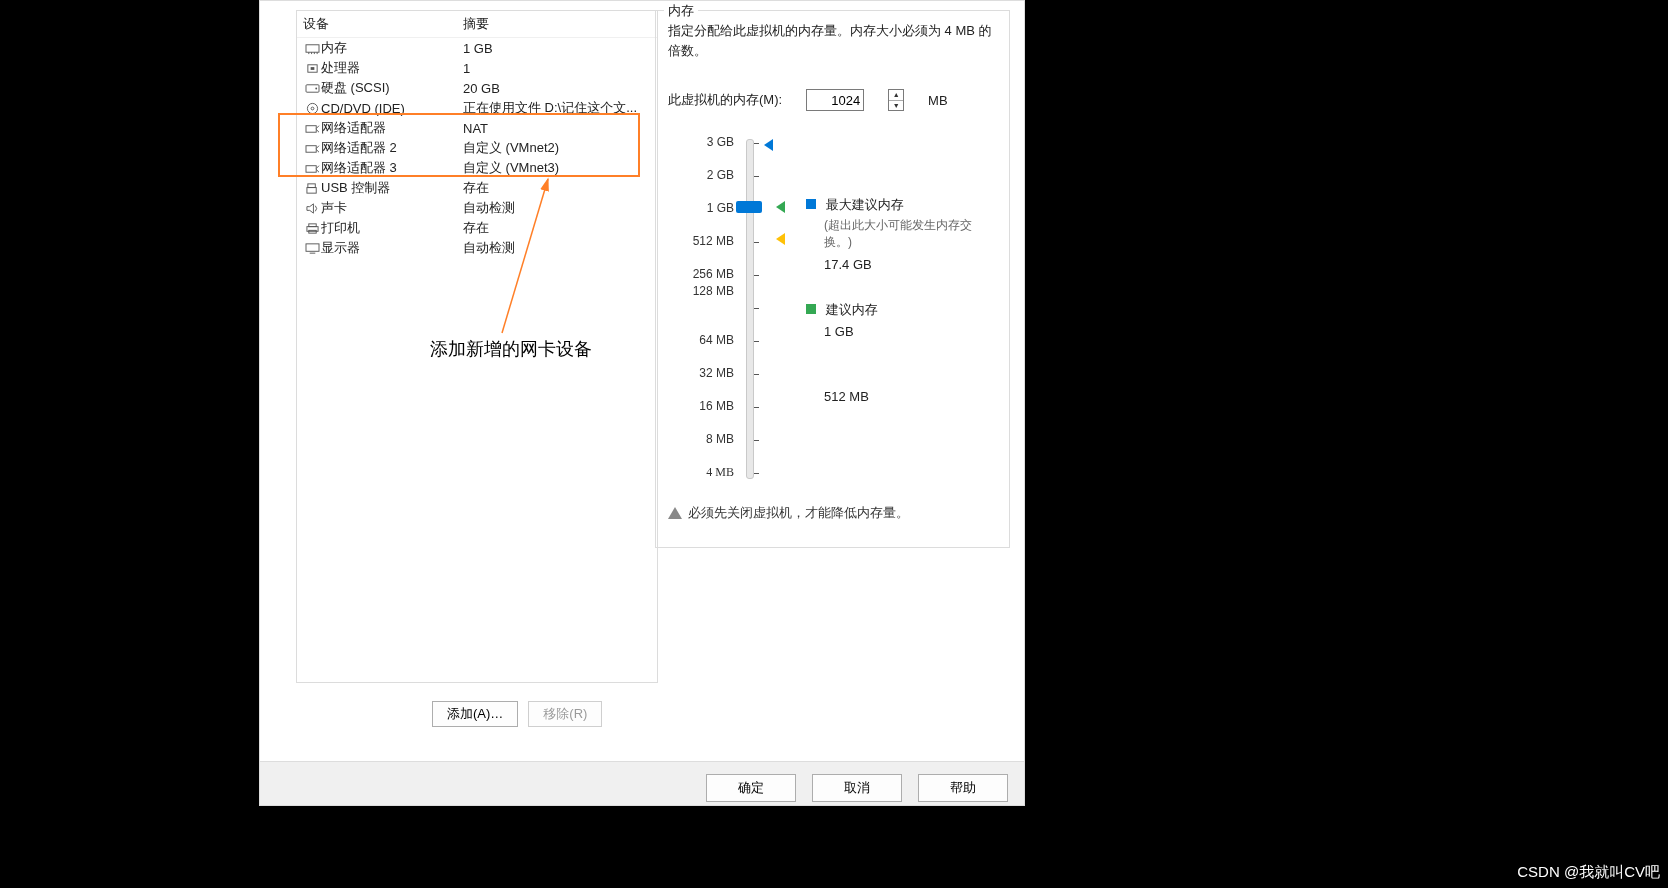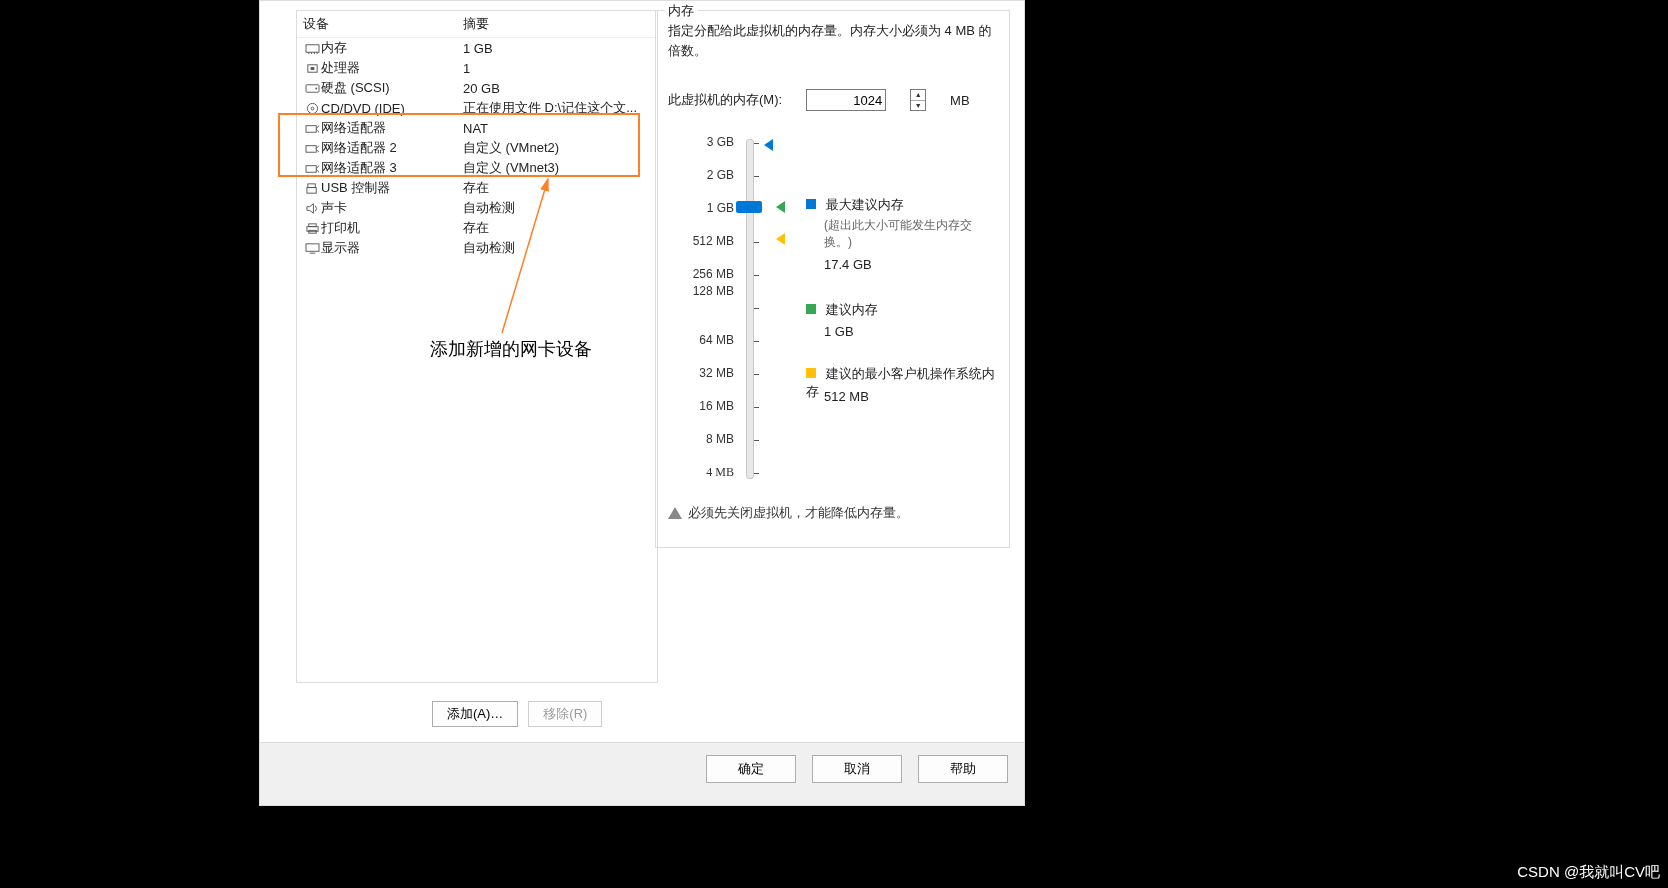--- a/index.html
+++ b/index.html
@@ -19,21 +19,21 @@
   .annot-text { position:absolute; color:#000000; font-size:18px; pointer-events:none; }
   
   .btn { background:#fdfdfd; border:1px solid #adadad; padding:3px 14px; font-size:13px; cursor:default; }
   .btn[disabled]{ color:#9b9b9b; border-color:#cfcfcf; }
   .devbtns { position:absolute; left:172px; top:700px; display:flex; gap:10px; }
   
   .memgroup { position:absolute; left:395px; top:9px; width:355px; height:538px; border:1px solid #dcdcdc; }
   .memgroup .legend { position:absolute; top:-9px; left:8px; background:#fff; padding:0 4px; font-size:13px; }
   .memdesc { position:absolute; left:12px; top:10px; right:10px; font-size:13px; line-height:1.5; }
   .memline { position:absolute; left:12px; top:78px; display:flex; align-items:center; gap:24px; font-size:13px; }
-  .meminput { width:80px; height:22px; border:1px solid #7a7a7a; text-align:right; padding-right:3px; font-size:13px; }
+  .meminput { width:58px; height:22px; border:1px solid #7a7a7a; text-align:right; padding-right:3px; font-size:13px; }
   .spin { display:flex; flex-direction:column; border:1px solid #7a7a7a; height:22px; width:16px; }
   .spin div{ flex:1; display:flex; align-items:center; justify-content:center; font-size:7px; color:#333; border-bottom:1px solid #aaa; }
   .spin div:last-child{border-bottom:none;}
   
   .sliderwrap{ position:absolute; left:20px; top:118px; width:330px; height:360px;}
   .track{ position:absolute; left:70px; top:10px; width:8px; height:340px; background:#e8e8e8; border:1px solid #c9c9c9; border-radius:3px;}
   .tick{ position:absolute; left:78px; width:5px; height:1px; background:#555;}
   .tlabel{ position:absolute; font-size:12px; color:#333; text-align:right;}
   .thumb{ position:absolute; left:60px; width:26px; height:12px; background:#0078d7; border-radius:2px;}
   .marker{ position:absolute; left:88px; width:0; height:0; border-style:solid;}
@@ -41,21 +41,21 @@
   .mk-green{ border-width:6px 9px 6px 0; border-color:transparent #34a853 transparent transparent;}
   .mk-yellow{ border-width:6px 9px 6px 0; border-color:transparent #ffc107 transparent transparent;}
   .leg{ position:absolute; left:130px; font-size:13px;}
   .sq{ display:inline-block; width:10px; height:10px; margin-right:6px; vertical-align:0;}
   .sq.blue{background:#0078d7;}
   .sq.green{background:#34a853;}
   .sq.yellow{background:#ffc107;}
   .warn{ position:absolute; left:12px; top:493px; font-size:13px; display:flex; align-items:center; gap:6px; color:#333;}
   .warn .tri{ width:0;height:0;border-left:7px solid transparent;border-right:7px solid transparent;border-bottom:12px solid #888; position:relative;}
   
-  .bottombar{ position:absolute; left:0; right:0; bottom:0; height:63px; border-top:1px solid #ddd; background:#f0f0f0;}
+  .bottombar{ position:absolute; left:0; right:0; bottom:0; height:44px; border-top:1px solid #ddd; background:#f0f0f0;}
   .bottombar .btn{ padding:4px 0; width:90px; text-align:center;}
   .bbtns{ position:absolute; right:16px; top:12px; display:flex; gap:16px;}
   .watermark{ position:absolute; right:8px; bottom:6px; color:#ffffff; font-size:15px; }
   
   .arrow-svg{ position:absolute; left:0; top:0; pointer-events:none;}
   
   .ic svg{ width:15px; height:13px; display:block;}
 </style>
 </head>
 <body>
@@ -252,24 +252,20 @@
         </div>
         <div class="leg" style="top:88px; left:148px; color:#666; font-size:12px; width:150px;">(超出此大小可能发生内存交换。)</div>
         <div class="leg" style="top:128px; left:148px;">17.4 GB</div>
 
         <div class="leg" style="top:172px;">
           <span class="sq green"></span>
           <span>建议内存</span>
         </div>
         <div class="leg" style="top:195px; left:148px;">1 GB</div>
 
-        <div class="leg" style="top:236px;">
-          <span class="sq yellow"></span>
-          <span>建议的最小客户机操作系统内存</span>
-        </div>
         <div class="leg" style="top:260px; left:148px;">512 MB</div>
       </div>
       <div class="warn">
         <span class="tri"></span>
         <span>必须先关闭虚拟机，才能降低内存量。</span>
       </div>
     </div>
 
     <div class="bottombar">
       <div class="bbtns">

